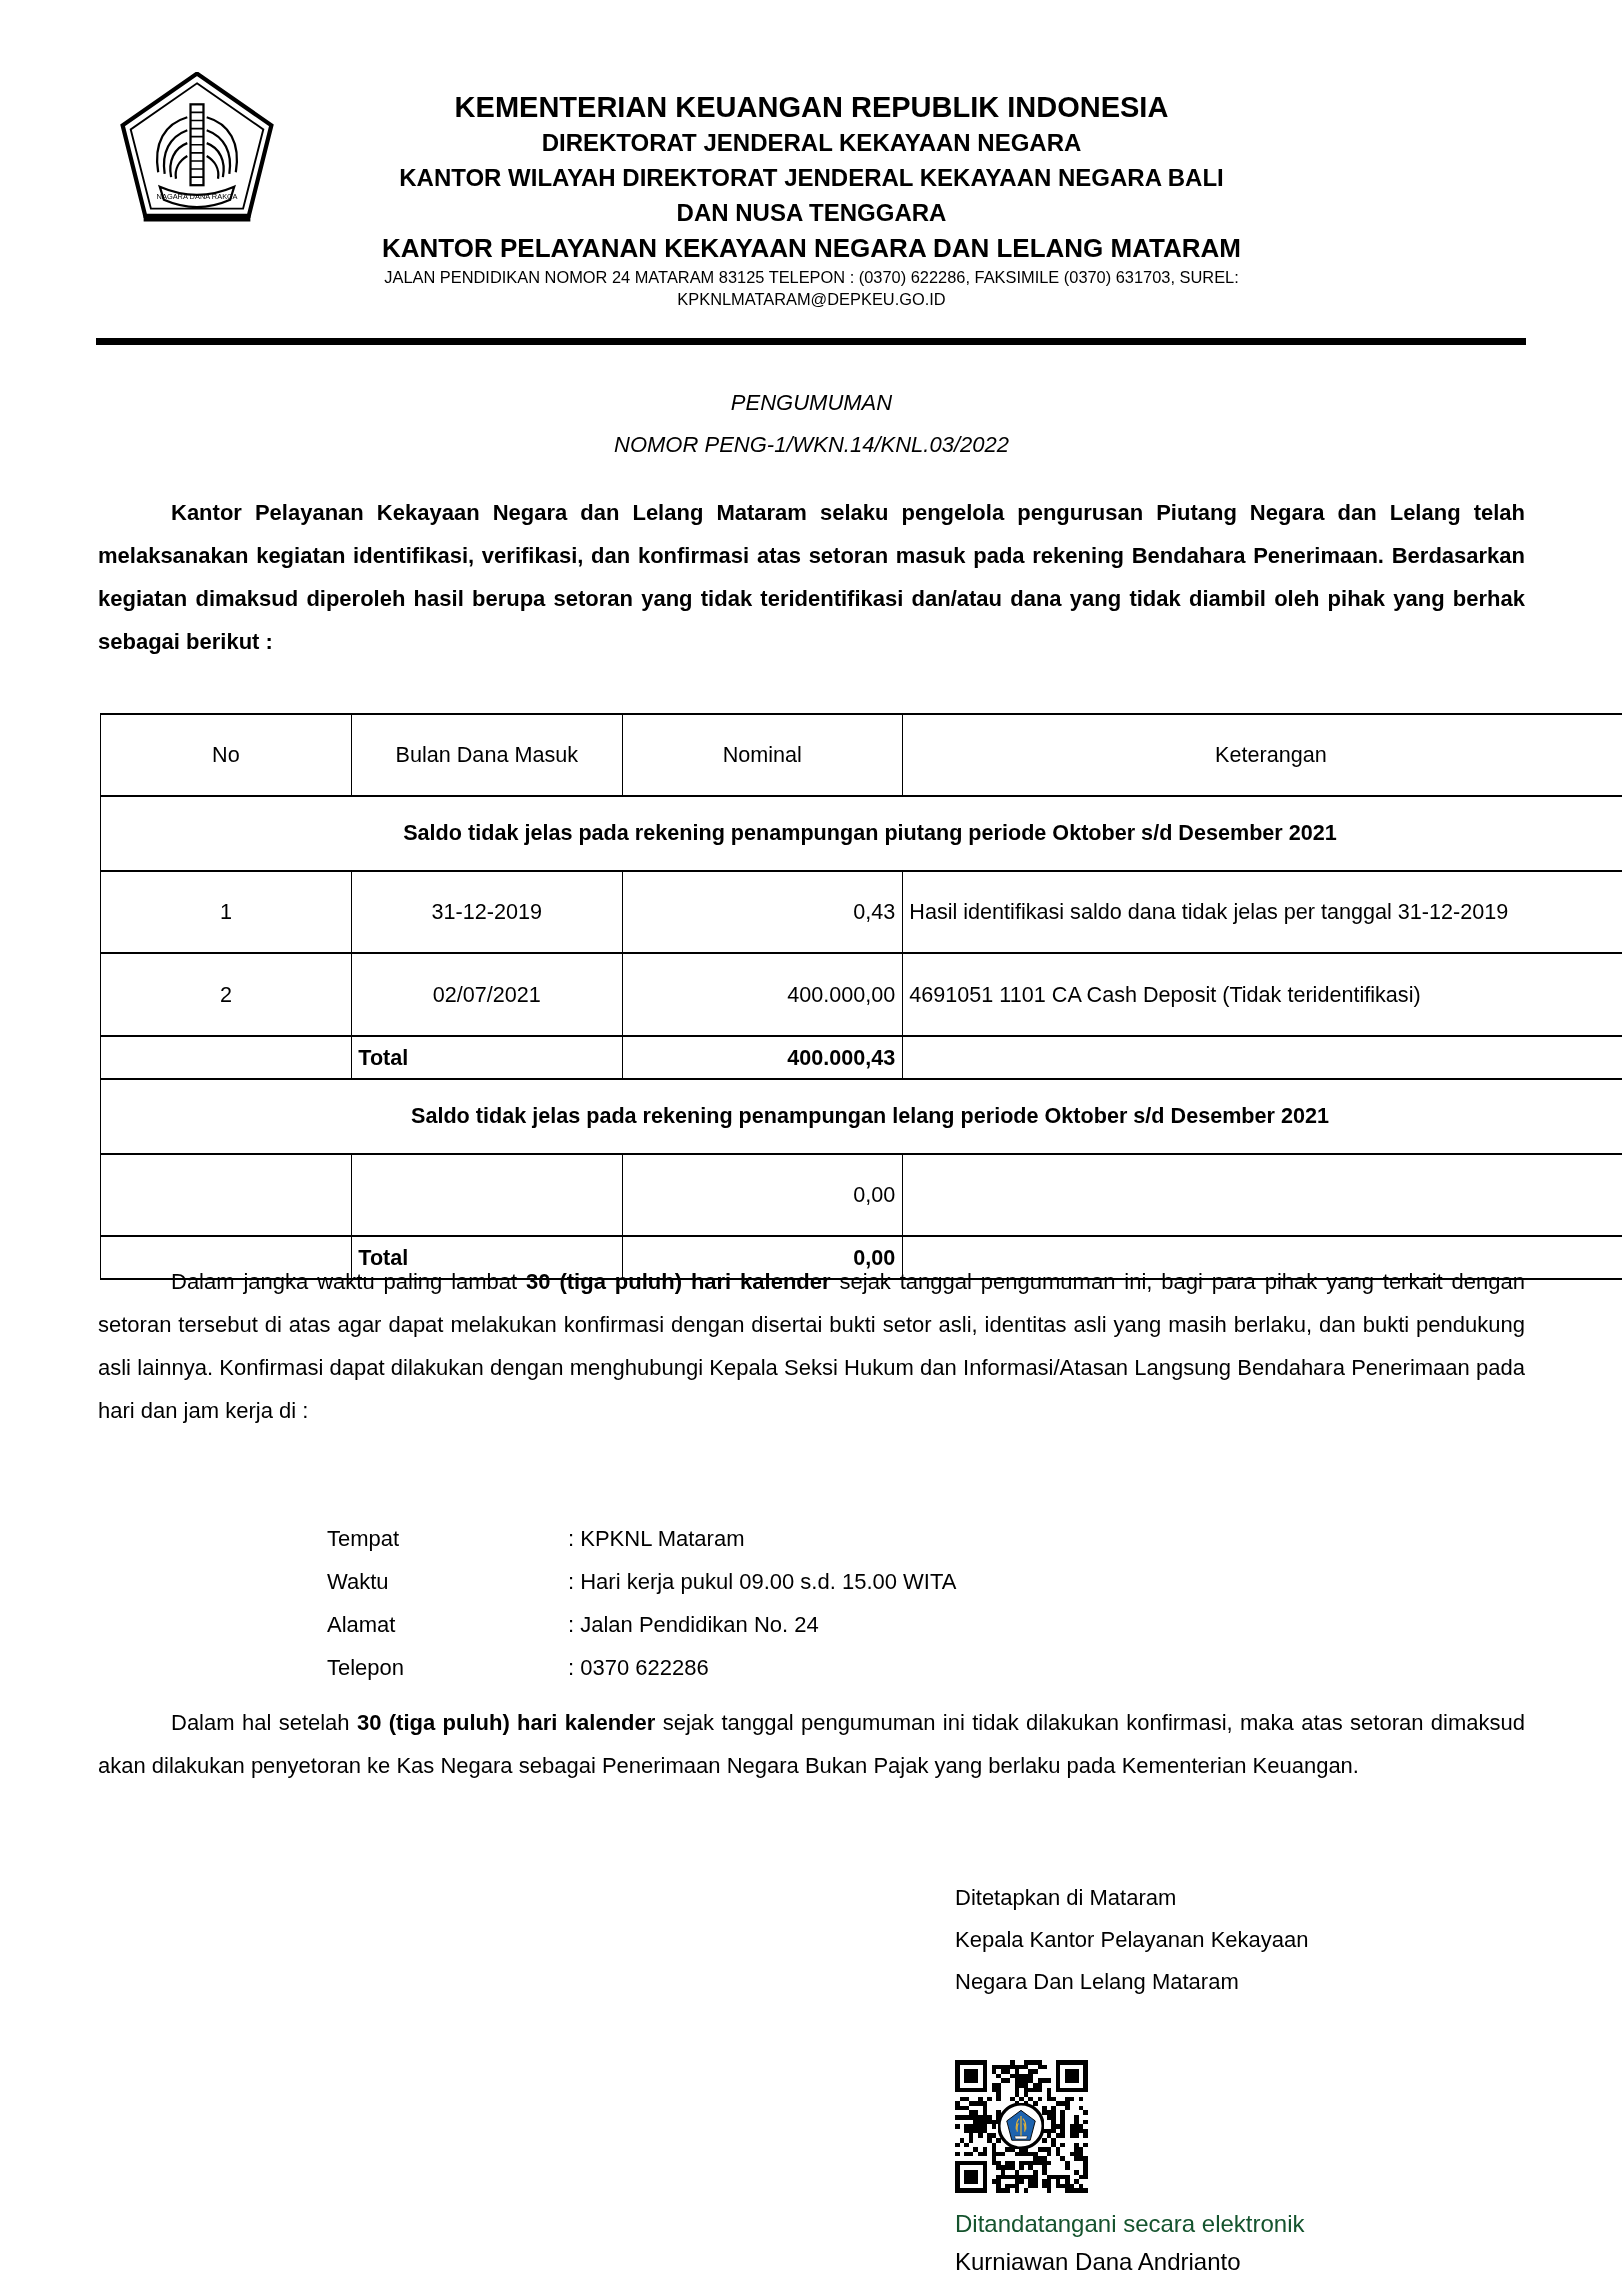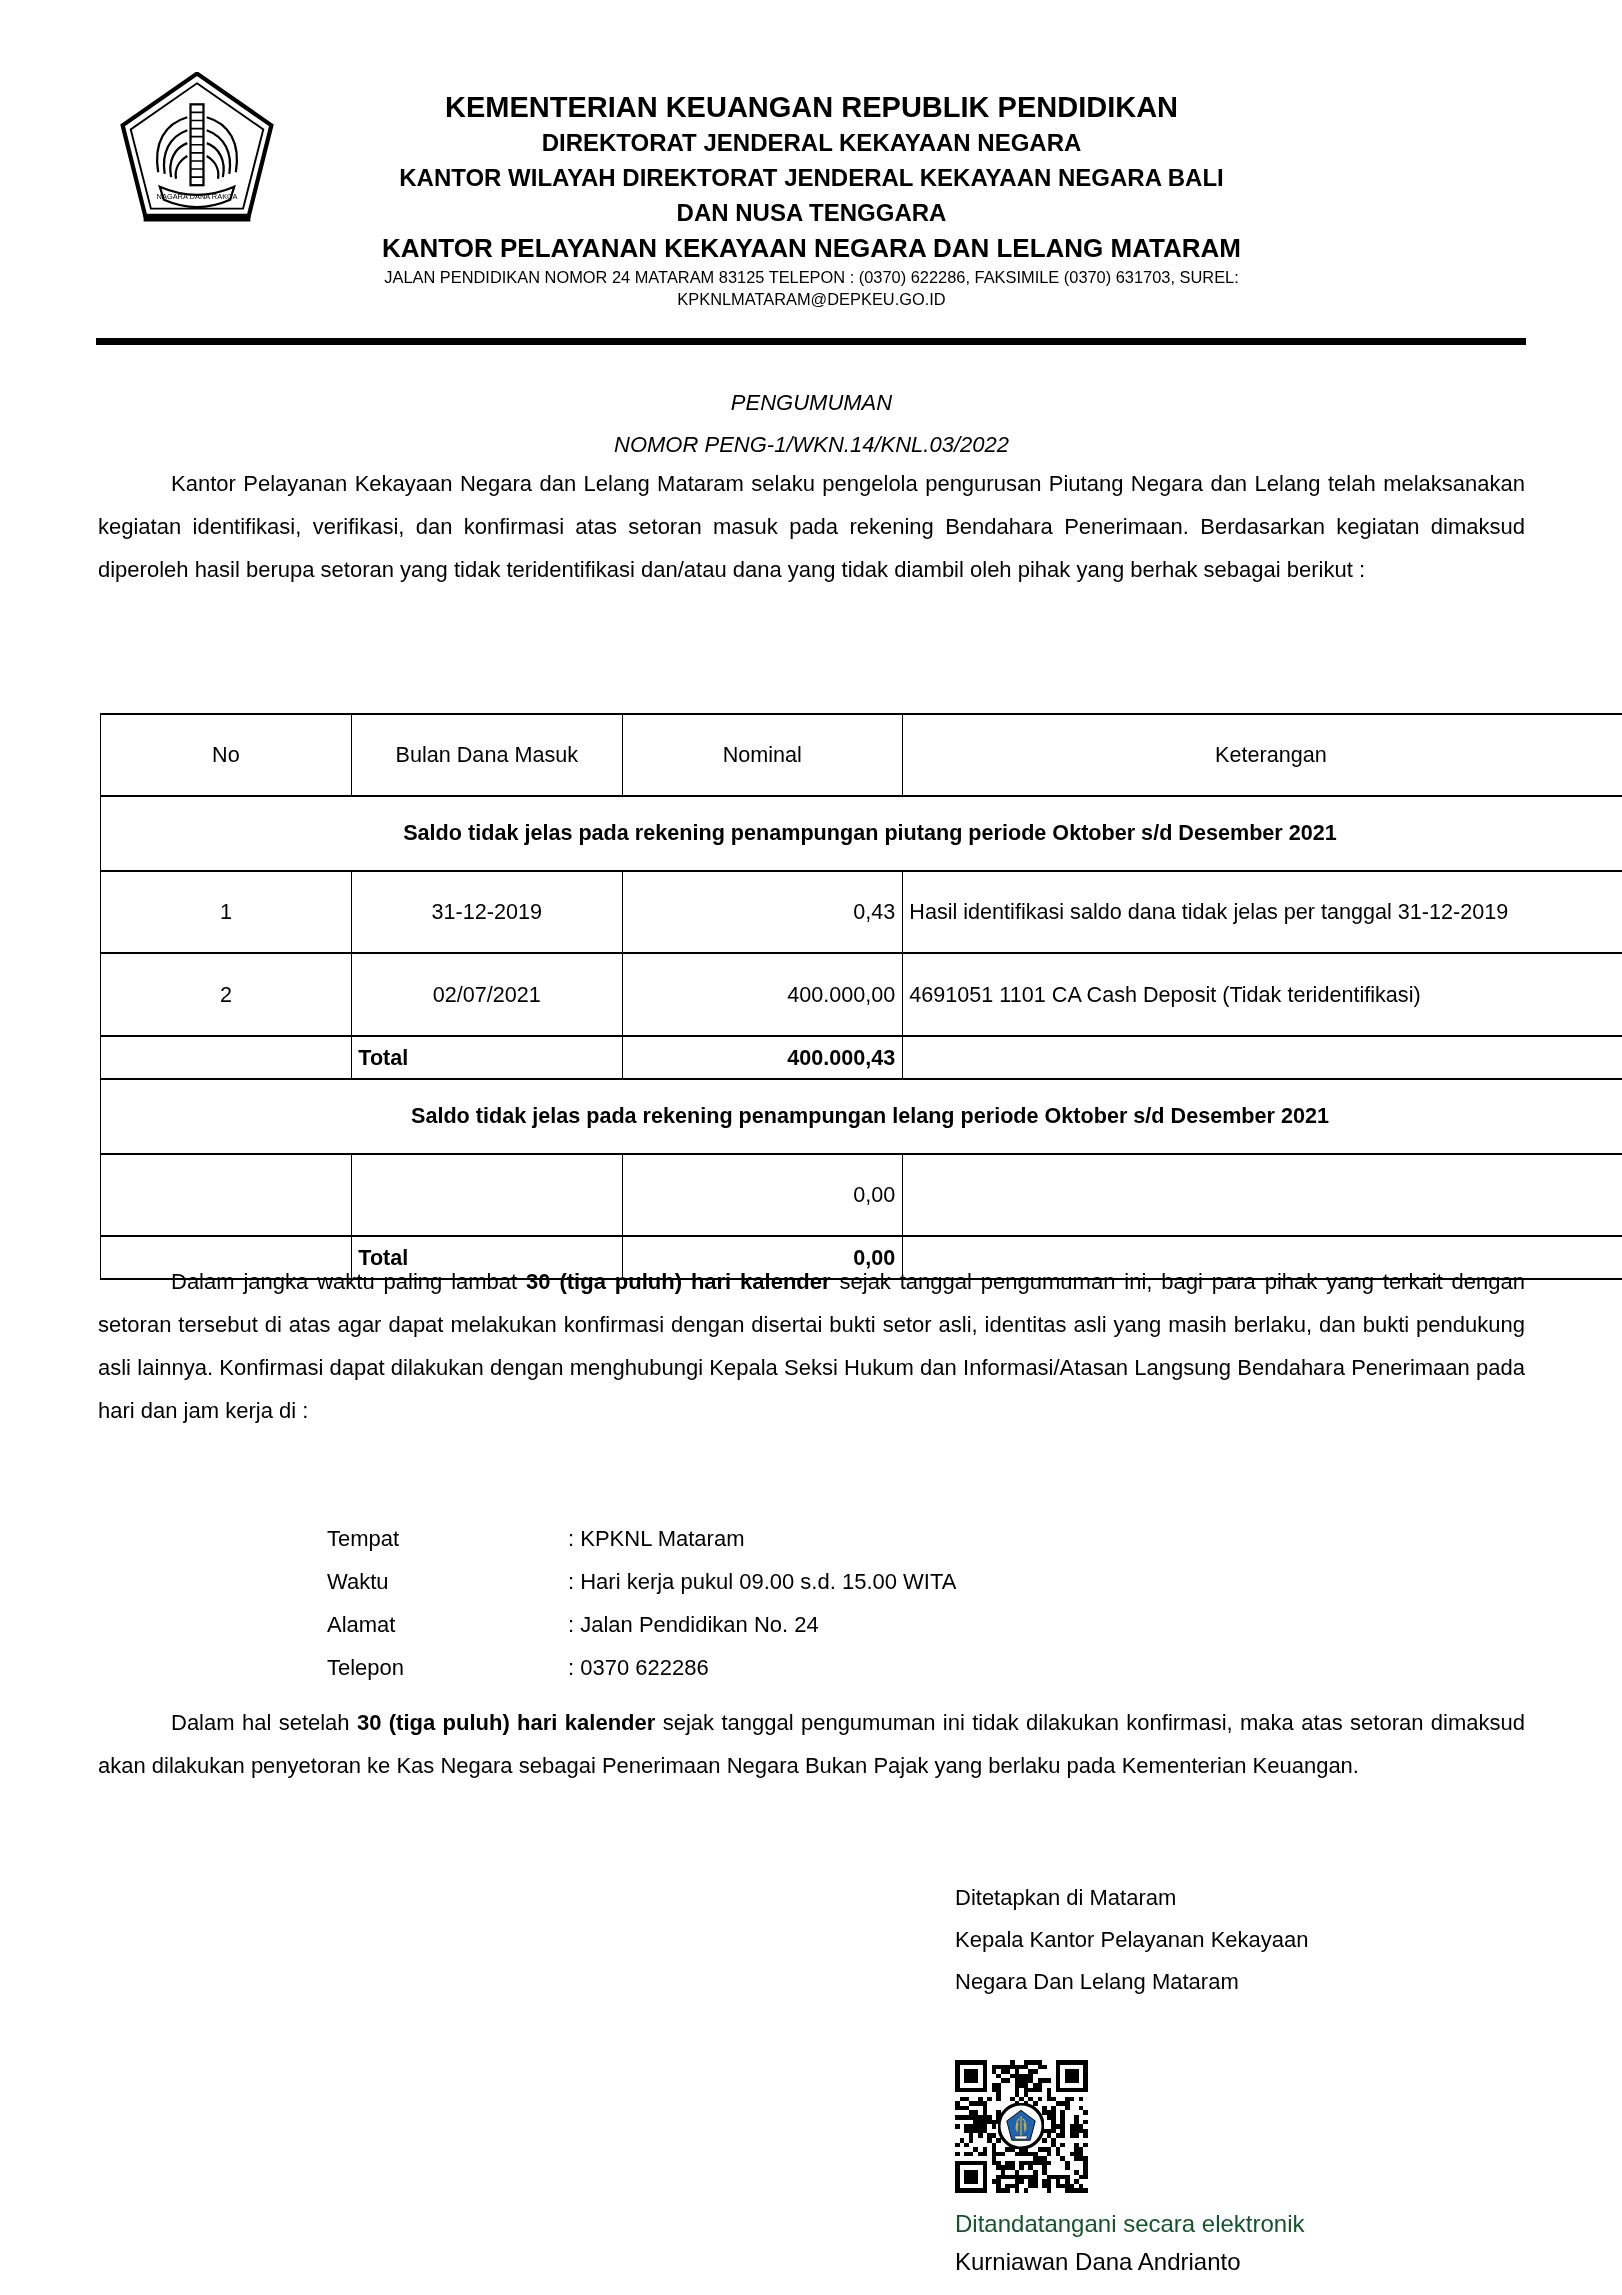--- a/index.html
+++ b/index.html
@@ -22,21 +22,21 @@
   .hdr .addr{font-size:16.4px;line-height:21.6px;}
   .logo{left:115px;top:72px;width:164px;height:152px;}
   .rule{left:96px;top:338px;width:1430px;height:7.2px;background:#000;}
 
   
   .title{left:98px;top:382px;width:1427px;text-align:center;font-size:22px;line-height:42px;font-style:italic;}
 
   
   .para{left:98px;width:1427px;font-size:22px;line-height:43px;text-align:justify;}
   .para.indent{text-indent:73px;}
-  .p1{top:462px;}
+  .p1{top:491px;font-weight:bold;}
   .p2{top:1260px;}
   .p3{top:1701px;}
 
   
   .tblwrap{left:100px;top:713px;width:1540px;}
   table.ann{border-collapse:collapse;width:100%;table-layout:fixed;}
   table.ann td,table.ann th{
     border:1.3px solid #000;
     border-top-width:2.6px;border-bottom-width:2.6px;
     font-size:21.6px;padding:3.9px 6.5px;vertical-align:middle;
@@ -77,21 +77,21 @@
       <rect x="46" y="20" width="8" height="50" fill="none" stroke="#000" stroke-width="1.4"></rect>
       <path d="M46 25 h8 M46 30 h8 M46 35 h8 M46 40 h8 M46 45 h8 M46 50 h8 M46 55 h8 M46 60 h8 M46 65 h8" stroke="#000" stroke-width="1"></path>
       <path d="M44 28 C30 32 23 44 26 62 M44 36 C33 40 28 50 30 63 M44 44 C36 47 32 55 34 65 M44 52 C39 55 36 60 37 66" fill="none" stroke="#000" stroke-width="1.4"></path>
       <path d="M56 28 C70 32 77 44 74 62 M56 36 C67 40 72 50 70 63 M56 44 C64 47 68 55 66 65 M56 52 C61 55 64 60 63 66" fill="none" stroke="#000" stroke-width="1.4"></path>
       <path d="M27 71 Q50 81 73 71 L70.5 79 Q50 88 29.5 79 Z" fill="#fff" stroke="#000" stroke-width="1.4"></path>
       <text x="50" y="78.3" font-size="4.6" text-anchor="middle" font-family="Liberation Sans, sans-serif">NAGARA DANA RAKÇA</text>
     </svg>
   </div>
 
   <div class="abs hdr">
-    <div class="h1">KEMENTERIAN KEUANGAN REPUBLIK PENDIDIKAN</div>
+    <div class="h1">KEMENTERIAN KEUANGAN REPUBLIK INDONESIA</div>
     <div class="h2">DIREKTORAT JENDERAL KEKAYAAN NEGARA</div>
     <div class="h2">KANTOR WILAYAH DIREKTORAT JENDERAL KEKAYAAN NEGARA BALI</div>
     <div class="h2">DAN NUSA TENGGARA</div>
     <div class="h3">KANTOR PELAYANAN KEKAYAAN NEGARA DAN LELANG MATARAM</div>
     <div class="addr">JALAN PENDIDIKAN NOMOR 24 MATARAM 83125 TELEPON : (0370) 622286,  FAKSIMILE (0370) 631703, SUREL:</div>
     <div class="addr">KPKNLMATARAM@DEPKEU.GO.ID</div>
   </div>
 
   <div class="abs rule"></div>
 

